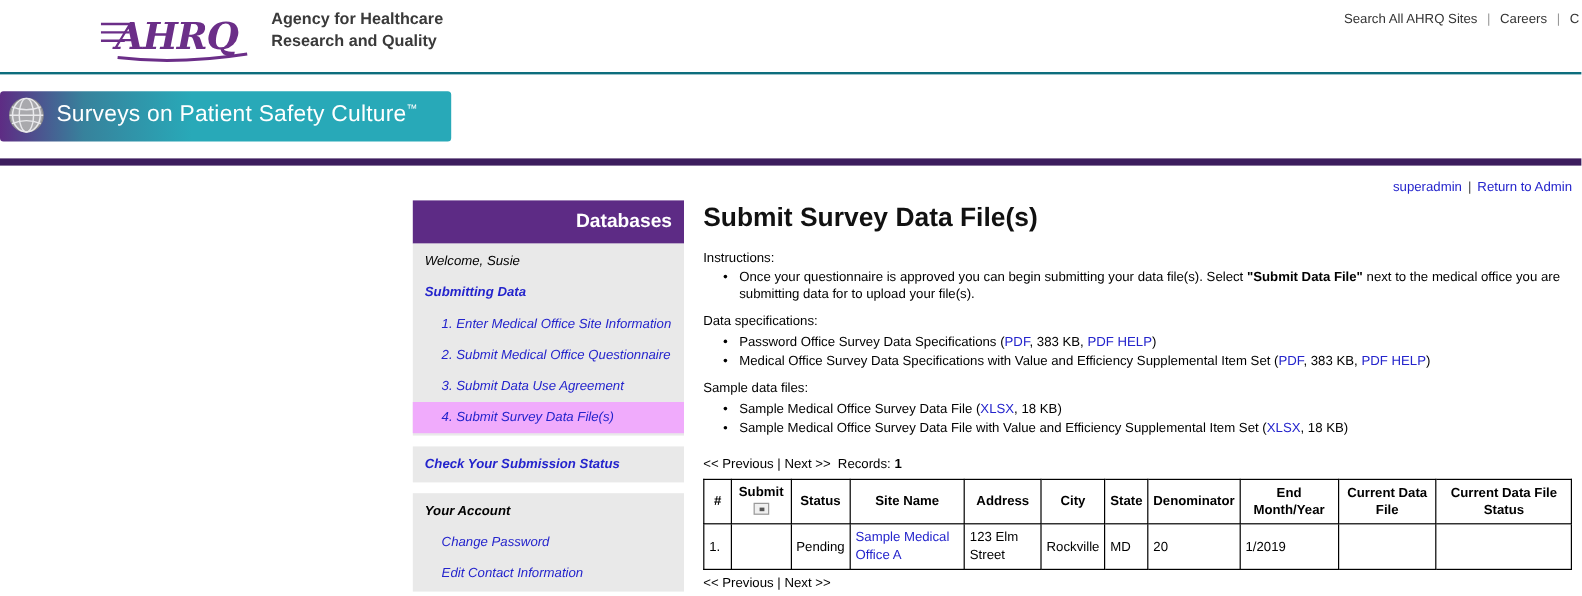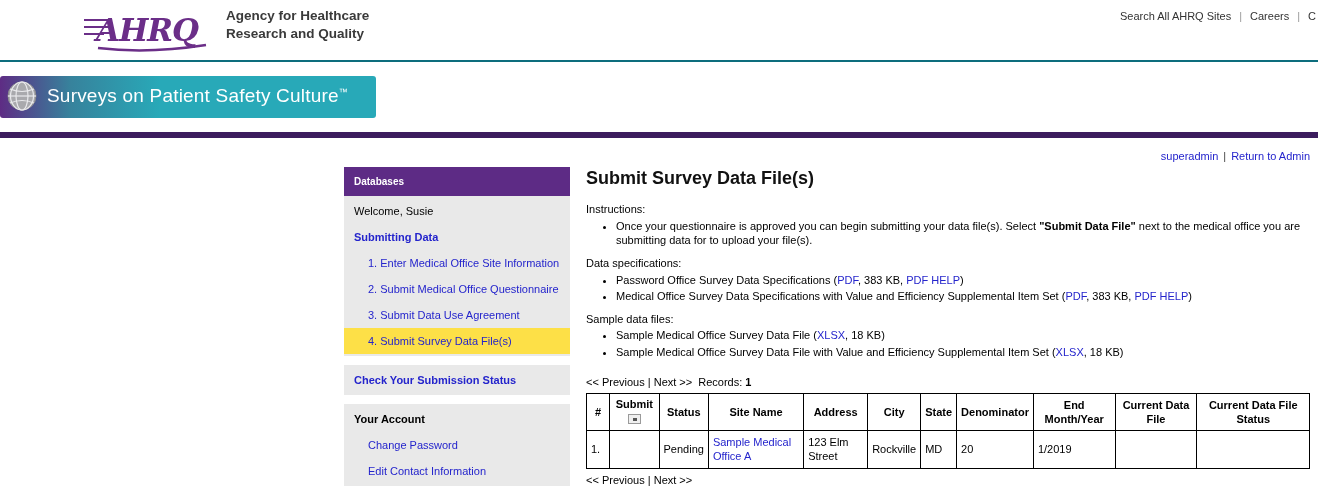--- a/index.html
+++ b/index.html
@@ -36,31 +36,31 @@
 
   
   .content { padding: 12px 8px 30px 344px; }
   .admin-links { text-align: right; font-size: 11px; margin-bottom: 5px; }
   .admin-links a { color: #2424cc; text-decoration: none; }
   .adm-sep { color: #444; margin: 0 5px; }
   .content-row { display: flex; align-items: flex-start; }
 
   
   .sidebar { width: 226px; flex: 0 0 226px; font-size: 11px; }
-  .sidebar-header { background: #5d2b85; color: #fff; font-weight: bold; font-size: 10px; padding: 9px 10px; }
-  .side-group { background: #e9e9e9; margin-bottom: 9px; padding: 2px 0; }
+  .sidebar-header { background: #5d2b85; color: #fff; font-weight: bold; font-size: 16px; padding: 9px 10px; text-align: right; }
+  .side-group { background: #e9e9e9; margin-bottom: 9px; padding: 2px 0; font-style: italic; }
   .side-item { padding: 7px 10px; color: #000; }
   .side-item.sub { padding-left: 24px; }
   .side-item.link { color: #2424cc; cursor: pointer; }
   .side-item.bold { font-weight: bold; }
-  .side-item.active { background: #fde047; }
+  .side-item.active { background: #f0abfc; }
 
   
   .main { flex: 1 1 auto; padding-left: 16px; font-size: 11px; line-height: 1.3; }
-  .main h1 { font-size: 18px; font-weight: bold; margin: 0 0 12px 0; color: #111; }
+  .main h1 { font-size: 22px; font-weight: bold; margin: 0 0 12px 0; color: #111; }
   .section-label { margin: 9px 0 2px 0; }
   ul.bullets { margin: 2px 0 4px 0; padding-left: 30px; }
   ul.bullets li { margin: 2px 0; }
   a.blue { color: #2424cc; text-decoration: none; }
   .b { font-weight: bold; }
 
   .pagination { margin: 16px 0 4px 0; }
   .pagination-bottom { margin: 4px 0 12px 0; }
   .pg-link { color: #000; cursor: pointer; }
   .records { margin-left: 6px; }

